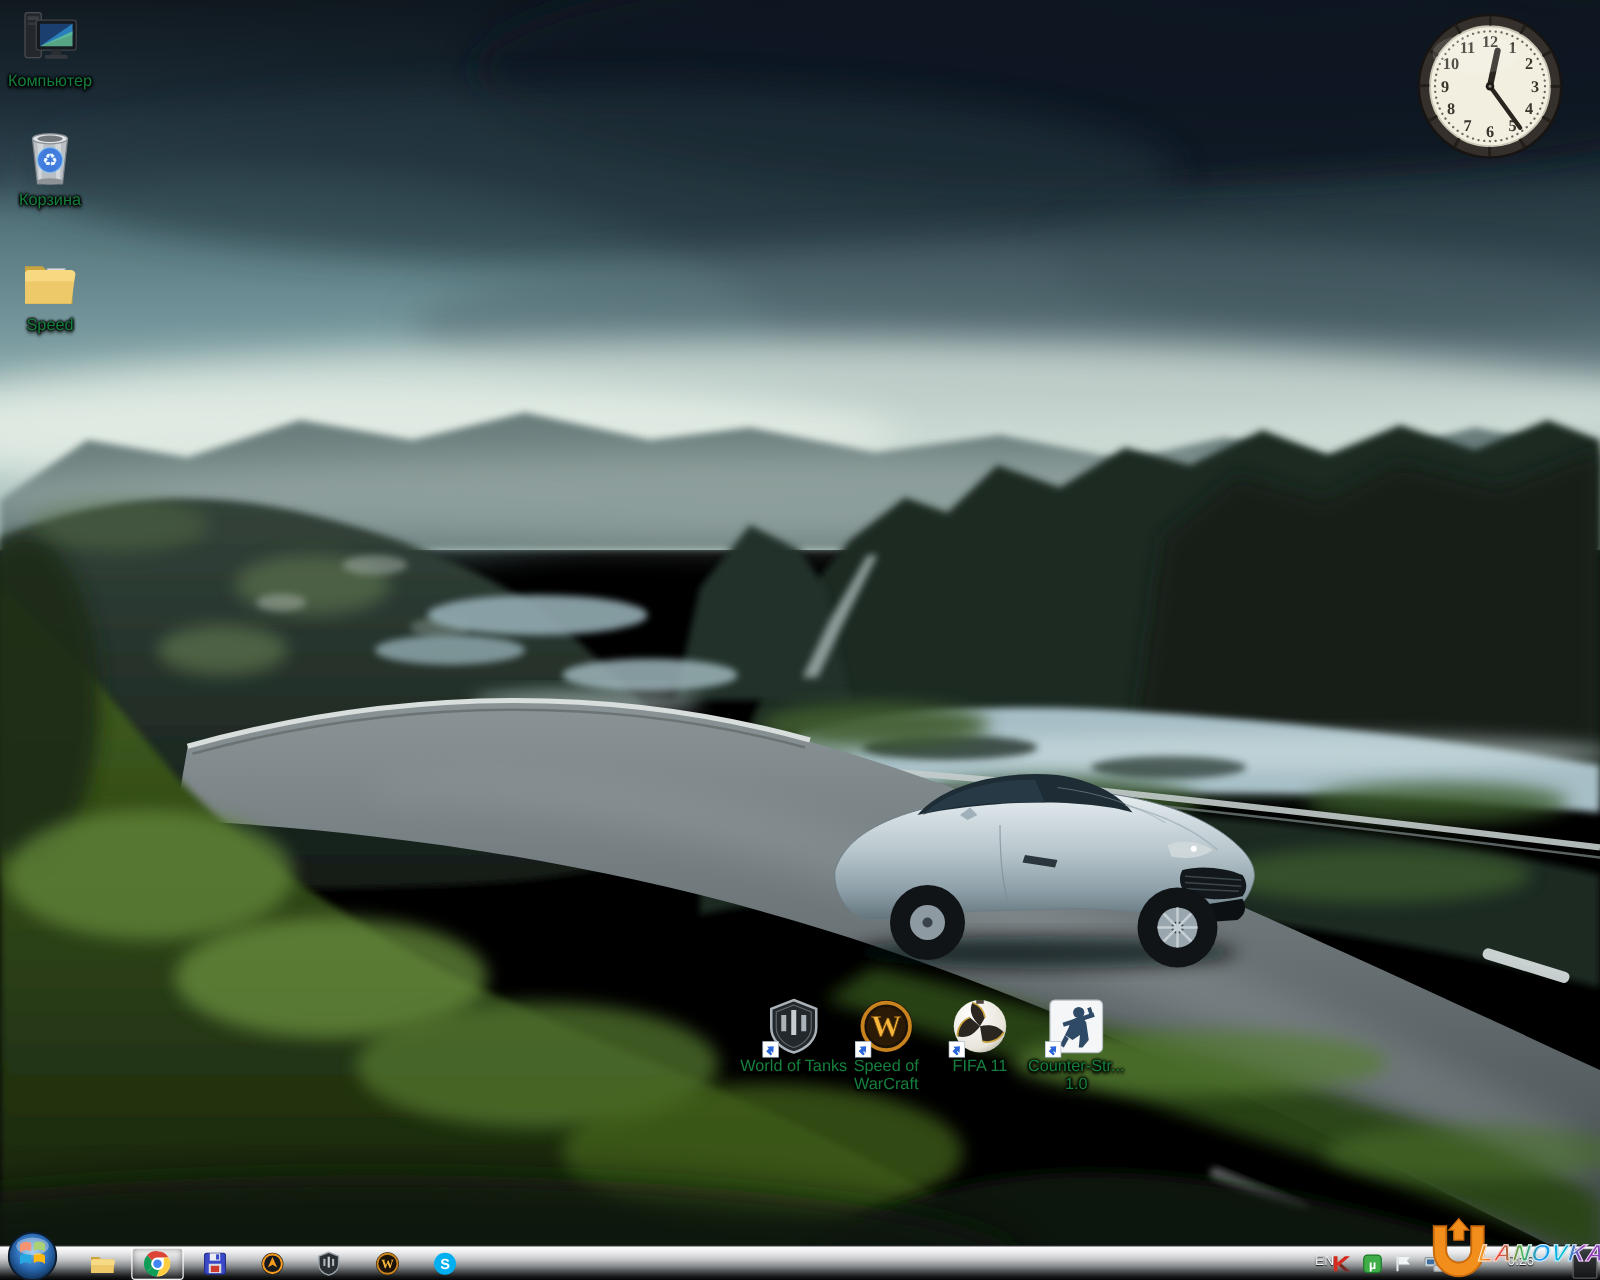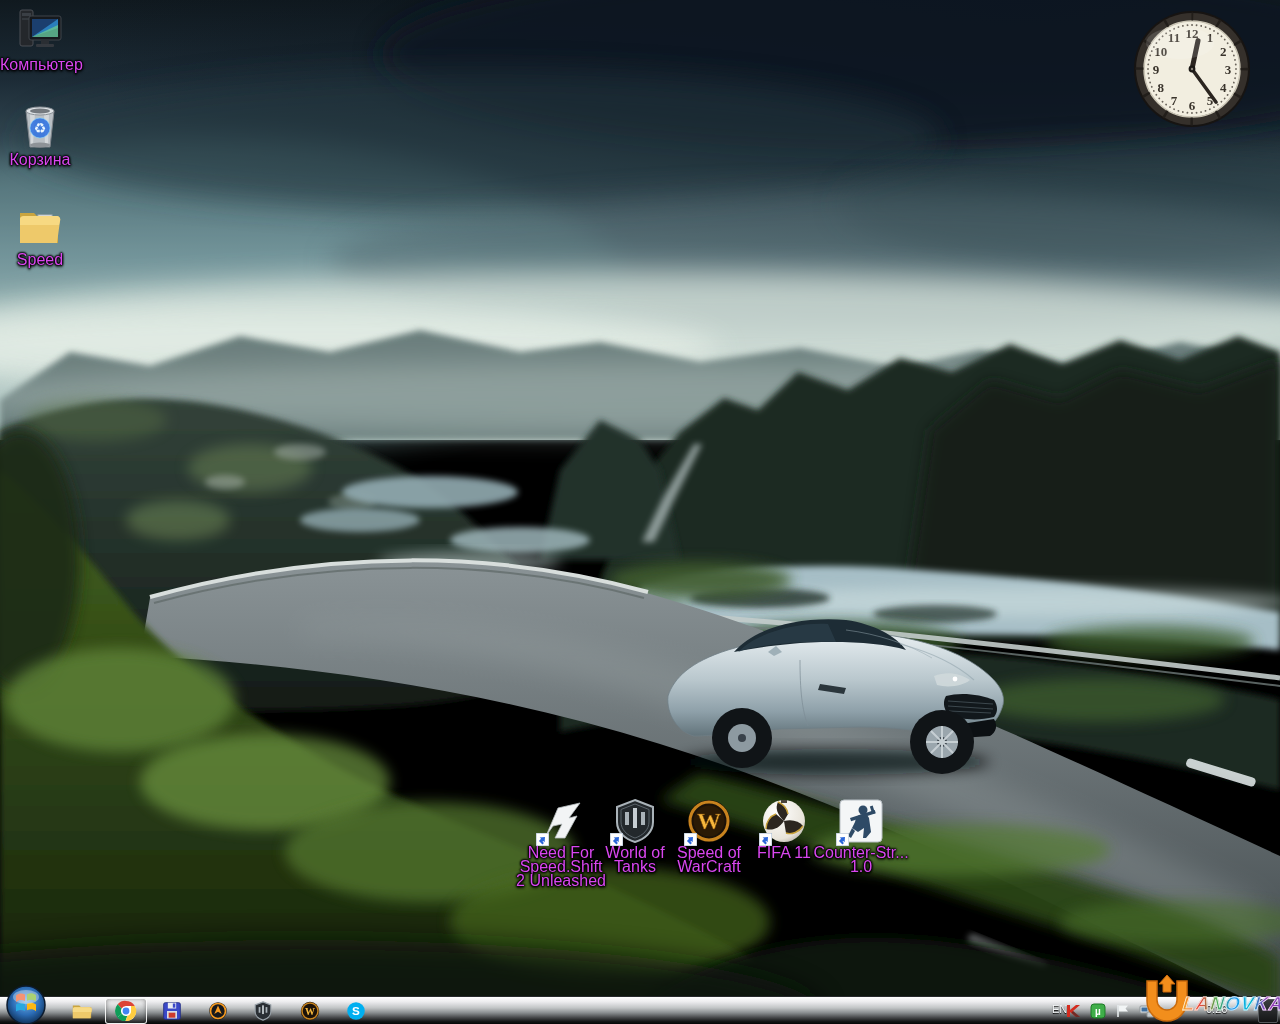--- a/index.html
+++ b/index.html
@@ -4,21 +4,21 @@
 <style>
   html,body{margin:0;padding:0;background:#000;}
   .desktop{position:relative;width:1280px;height:1024px;overflow:hidden;
            font-family:"Liberation Sans",sans-serif;}
   .abs{position:absolute;}
   svg{display:block;}
 
   
   .desk-icon{width:80px;text-align:center;cursor:default;}
   .desk-icon .art{margin:0 auto;width:48px;height:48px;position:relative;}
-  .icon-label{margin-top:2px;font-size:16px;color:#d946ef;line-height:14px;
+  .icon-label{margin-top:2px;font-size:13px;color:#15803d;line-height:14px;
     text-shadow:0 1px 2px #000,1px 0 2px #000,-1px 0 2px #000,0 -1px 2px #000,0 2px 3px rgba(0,0,0,.9);}
   .shortcut{width:96px;text-align:center;}
   .shortcut .art{margin:0 auto;width:46px;height:46px;position:relative;}
   .sc-arrow{position:absolute;left:-2px;bottom:-2px;width:13px;height:13px;}
 
   
   .clock-gadget{left:1130px;top:7px;width:124px;height:124px;}
 
   
   .taskbar{left:0;bottom:0;width:1280px;height:27px;z-index:50;
@@ -223,32 +223,20 @@
         <rect x="22" y="12" width="14" height="26" fill="#f4f6f7" stroke="#aeb3b7"></rect>
         <rect x="28" y="18" width="12" height="18" fill="#243447" stroke="#9aa0a5"></rect>
         <path d="M28,30 L40,24 L40,36 L28,36 Z" fill="#3e5c74"></path>
         <path d="M4,16 C4,14 6,13 8,13 L40,13 C43,13 45,15 44,18 L41,40 L4,40 Z" fill="#eec96a"></path>
         <path d="M4,16 C4,14 6,13 8,13 L40,13 C43,13 45,15 44,18 L43,22 L4,22 Z" fill="#f7da85" opacity=".9"></path>
       </svg>
     </div>
     <div class="icon-label">Speed</div>
   </div>
 
-  <div class="abs shortcut" style="left:513px;top:798px">
-    <div class="art">
-      <svg width="46" height="46" viewBox="0 0 46 46">
-        <path d="M8,38 L20,10 L42,5 L31,20 L39,18 L27,40 L17,40 L24,26 L15,28 Z" fill="#f2f4f5" stroke="#b9bfc2" stroke-width=".8"></path>
-      </svg>
-      <svg class="sc-arrow" viewBox="0 0 13 13">
-        <rect x="0" y="0" width="13" height="13" fill="#fff" stroke="#9fb2c8"></rect>
-        <path d="M3,10 L3,5 L6,5 L6,3 L10,6.5 L6,10 L6,8 L5,8 L5,10 Z" fill="#2a66d9" transform="rotate(-45 6.5 6.5)"></path>
-      </svg>
-    </div>
-    <div class="icon-label">Need For Speed.Shift 2 Unleashed</div>
-  </div>
 
   <div class="abs shortcut" style="left:587px;top:798px">
     <div class="art">
       <svg width="46" height="46" viewBox="0 0 46 46">
         <path d="M23,2 L41,9 L41,24 C41,34 33,41 23,44 C13,41 5,34 5,24 L5,9 Z" fill="#23282c" stroke="#aab3b9" stroke-width="2"></path>
         <path d="M23,6 L37,11.5 L37,24 C37,31.5 31,37.5 23,40 C15,37.5 9,31.5 9,24 L9,11.5 Z" fill="none" stroke="#5b646b" stroke-width="1"></path>
         <rect x="21" y="10" width="4" height="20" fill="#c7ced3"></rect>
         <rect x="13" y="14" width="4" height="13" fill="#aab3b9"></rect>
         <rect x="29" y="14" width="4" height="13" fill="#aab3b9"></rect>
       </svg>

